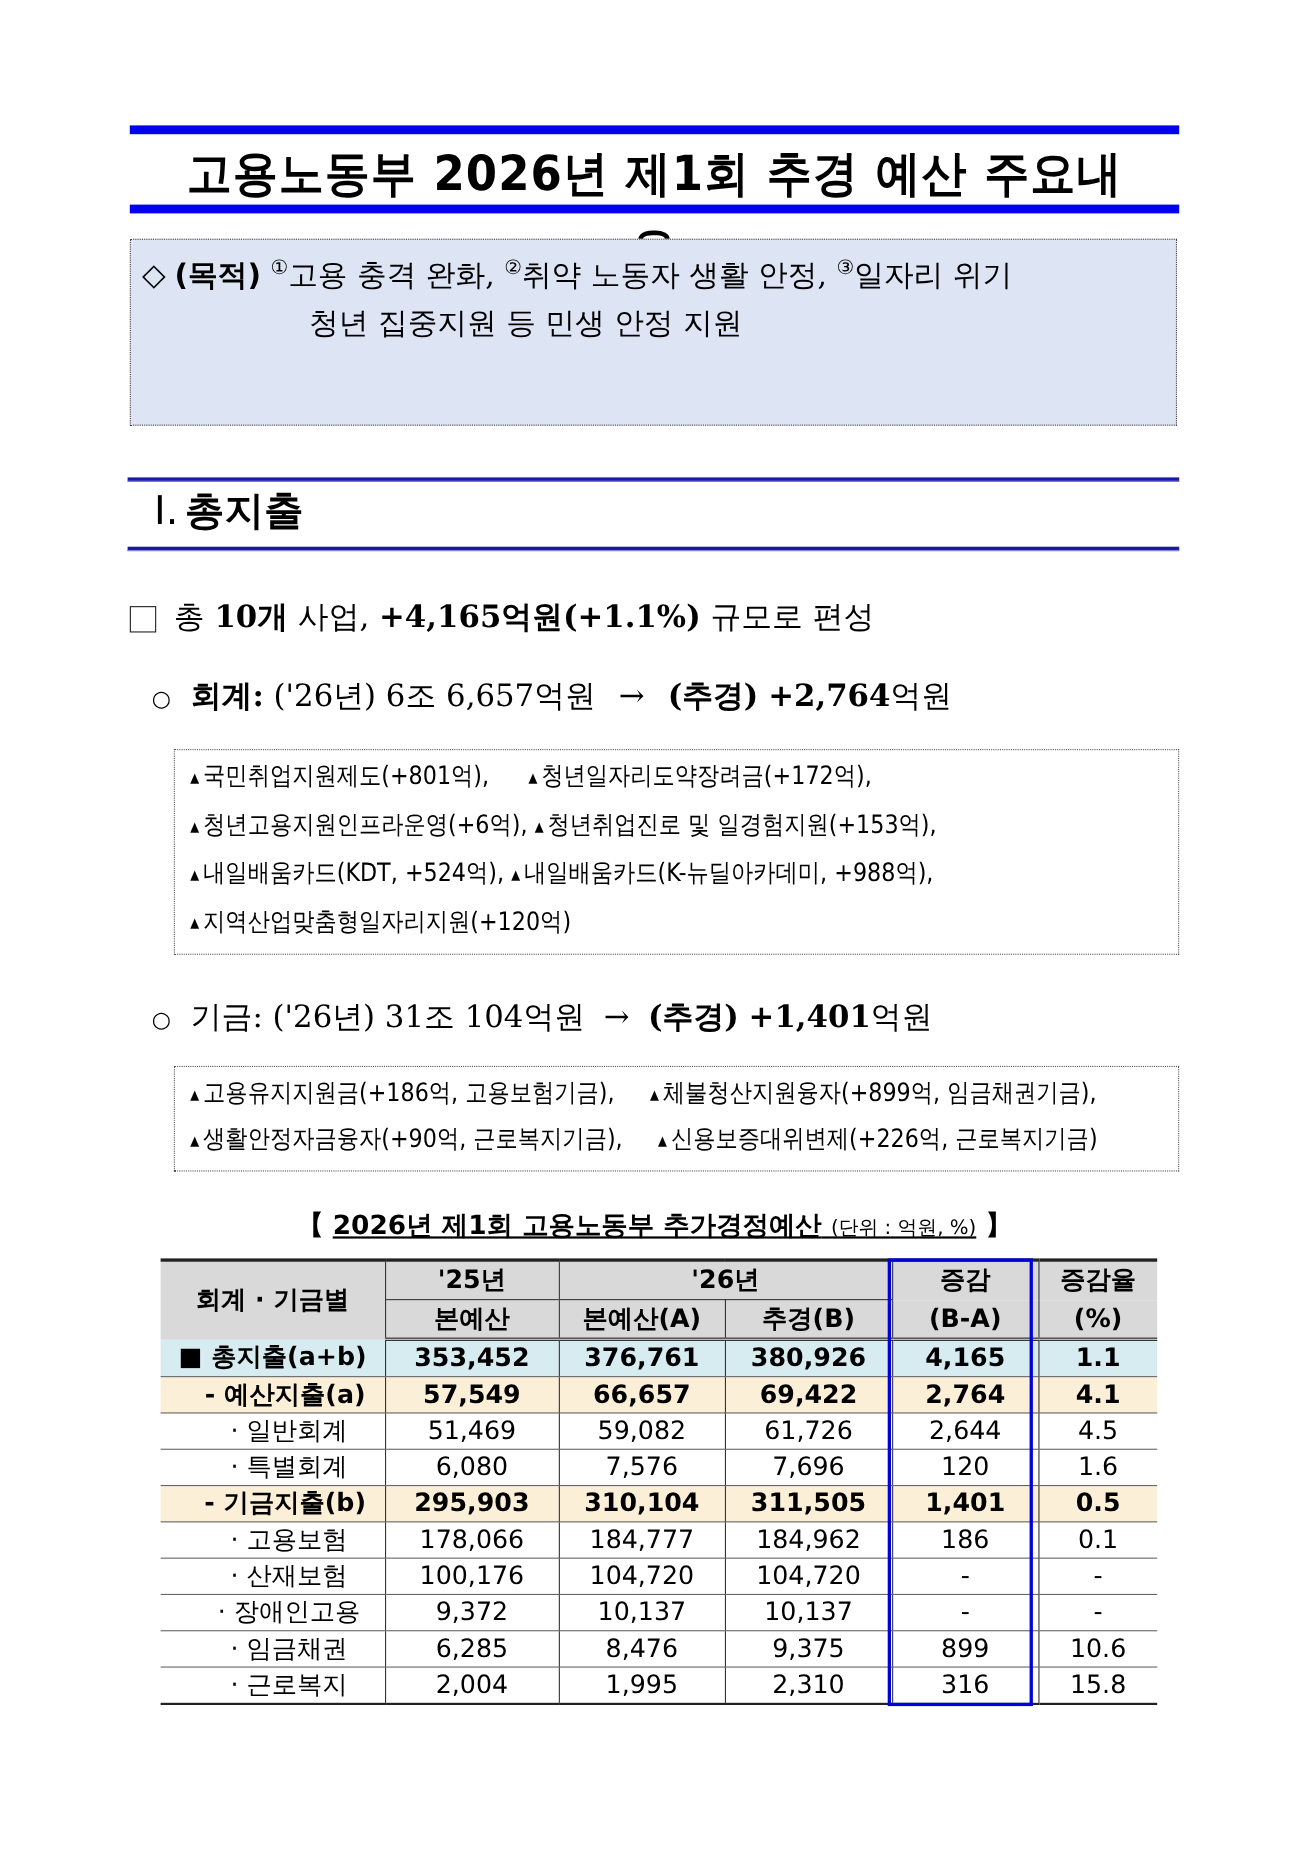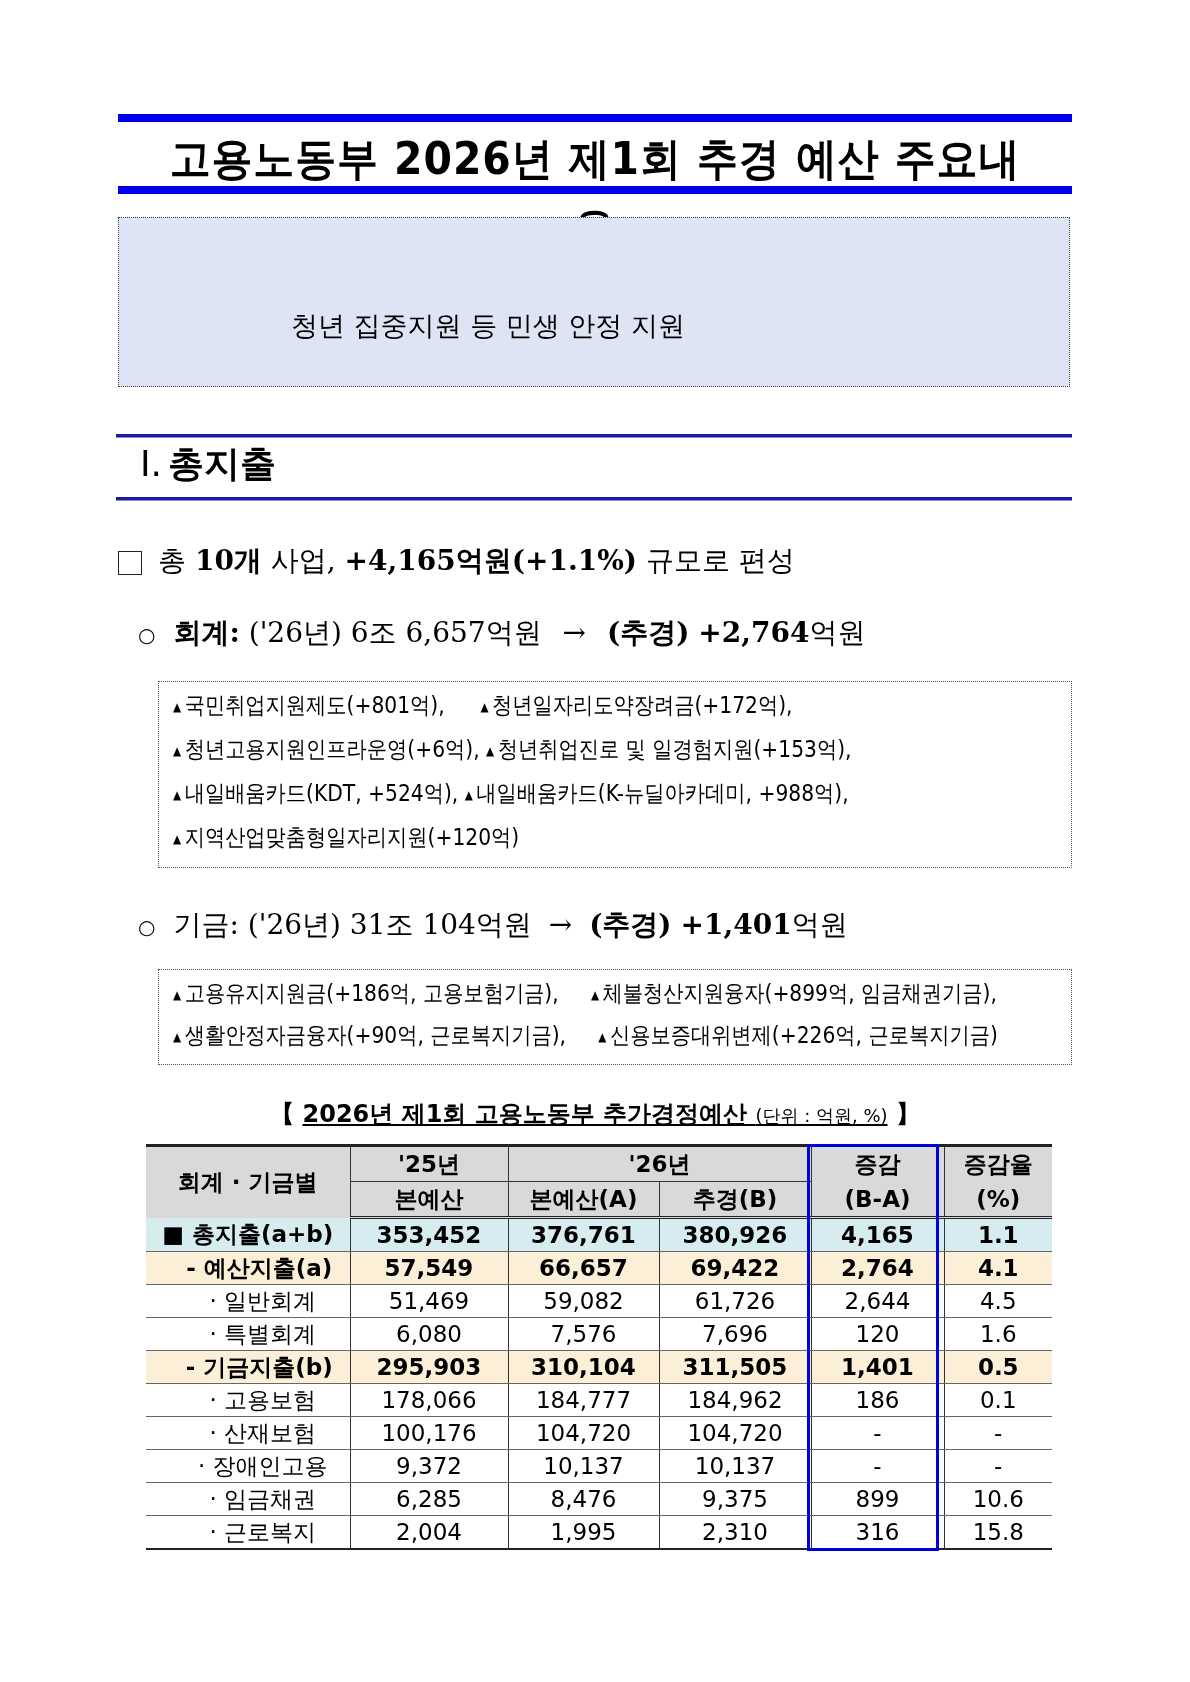--- a/index.html
+++ b/index.html
@@ -66,21 +66,27 @@
             border: 3px solid #0000dd; box-sizing: border-box; pointer-events: none; }
 </style>
 </head>
 <body>
 
 <div class="abs title-bar" style="top:114px;"></div>
 <div class="abs title-text">고용노동부 2026년 제1회 추경 예산 주요내용</div>
 <div class="abs title-bar" style="top:186px;"></div>
 
 <div class="abs summary-box">
-  <div class="sum-line" style="top:58px; left:172px;margin-top:32px;">청년 집중지원 등 민생 안정 지원</div>
+  <div class="sum-line" style="top:14px;">
+    <span class="diamond">◇</span><span class="lbl">(목적)</span>
+    <span class="sup">①</span><span>고용 충격 완화,</span>
+    <span class="sup">②</span><span>취약 노동자 생활 안정,</span>
+    <span class="sup">③</span><span>일자리 위기</span>
+  </div>
+  <div class="sum-line" style="top:58px; left:162px;">청년 집중지원 등 민생 안정 지원</div>
 </div>
 
 <div class="abs sec-line" style="top:434px;"></div>
 <div class="abs sec-title">
   <span class="roman">Ⅰ.</span><span>총지출</span>
 </div>
 <div class="abs sec-line" style="top:497px;"></div>
 
 <div class="abs line" style="left:118px; top:542px;">
   <span class="checkbox"></span><span>총</span>

